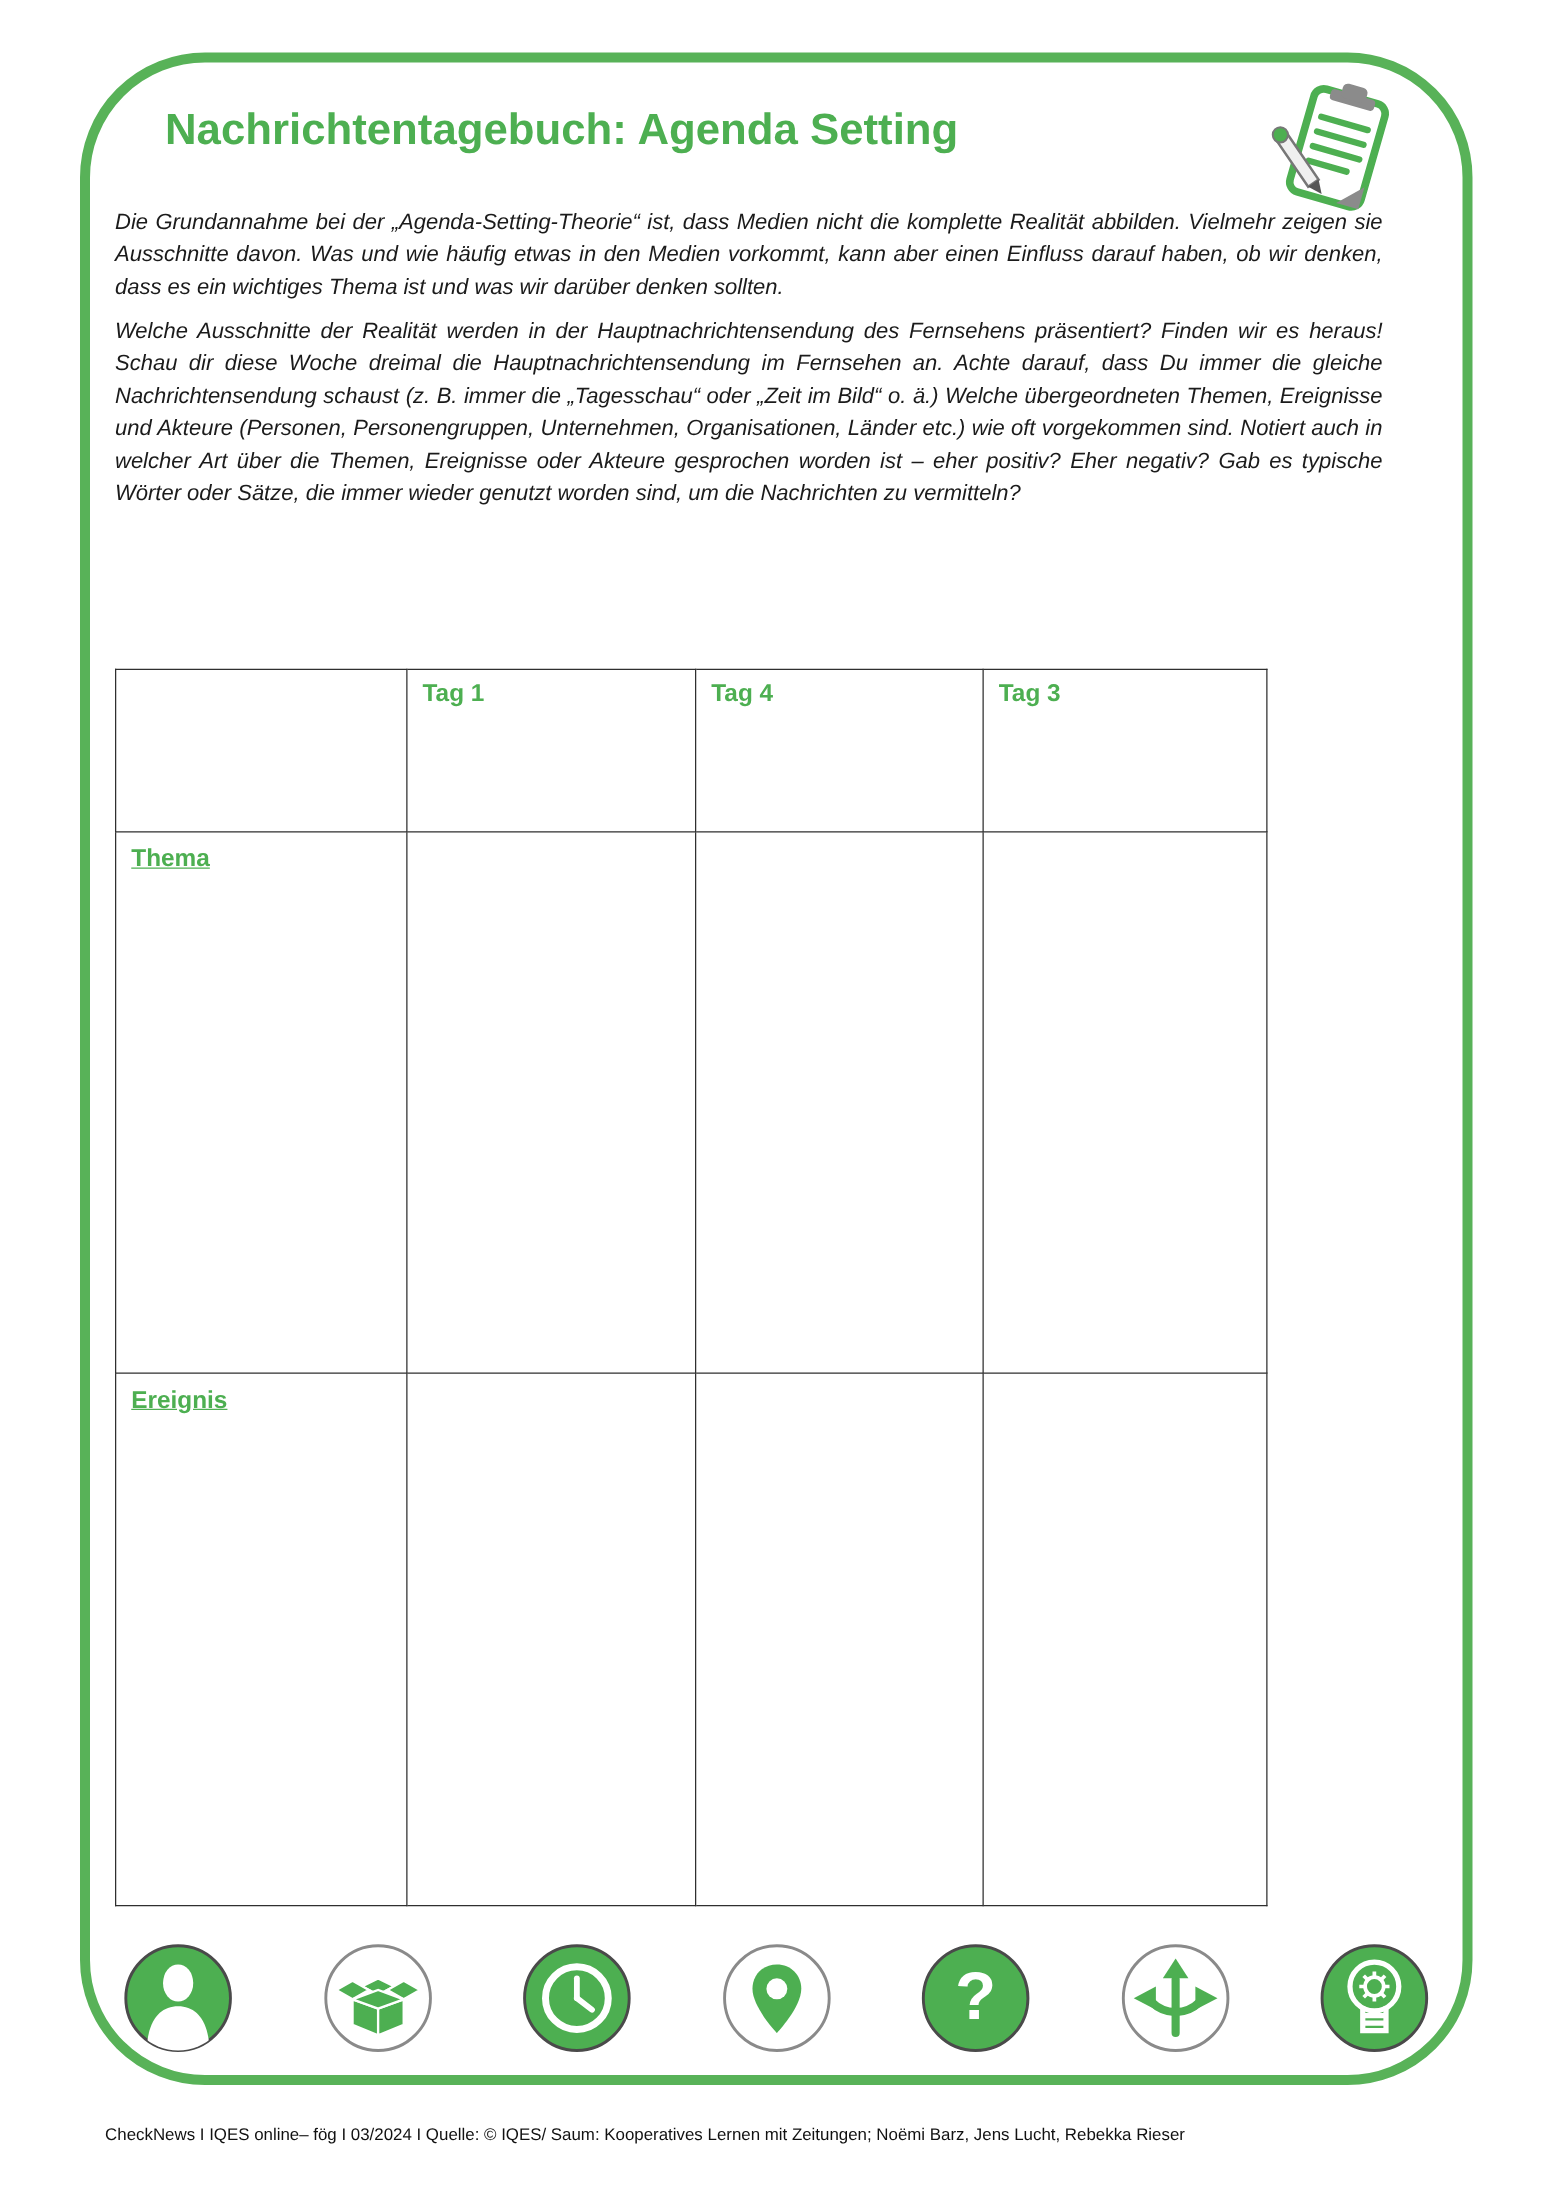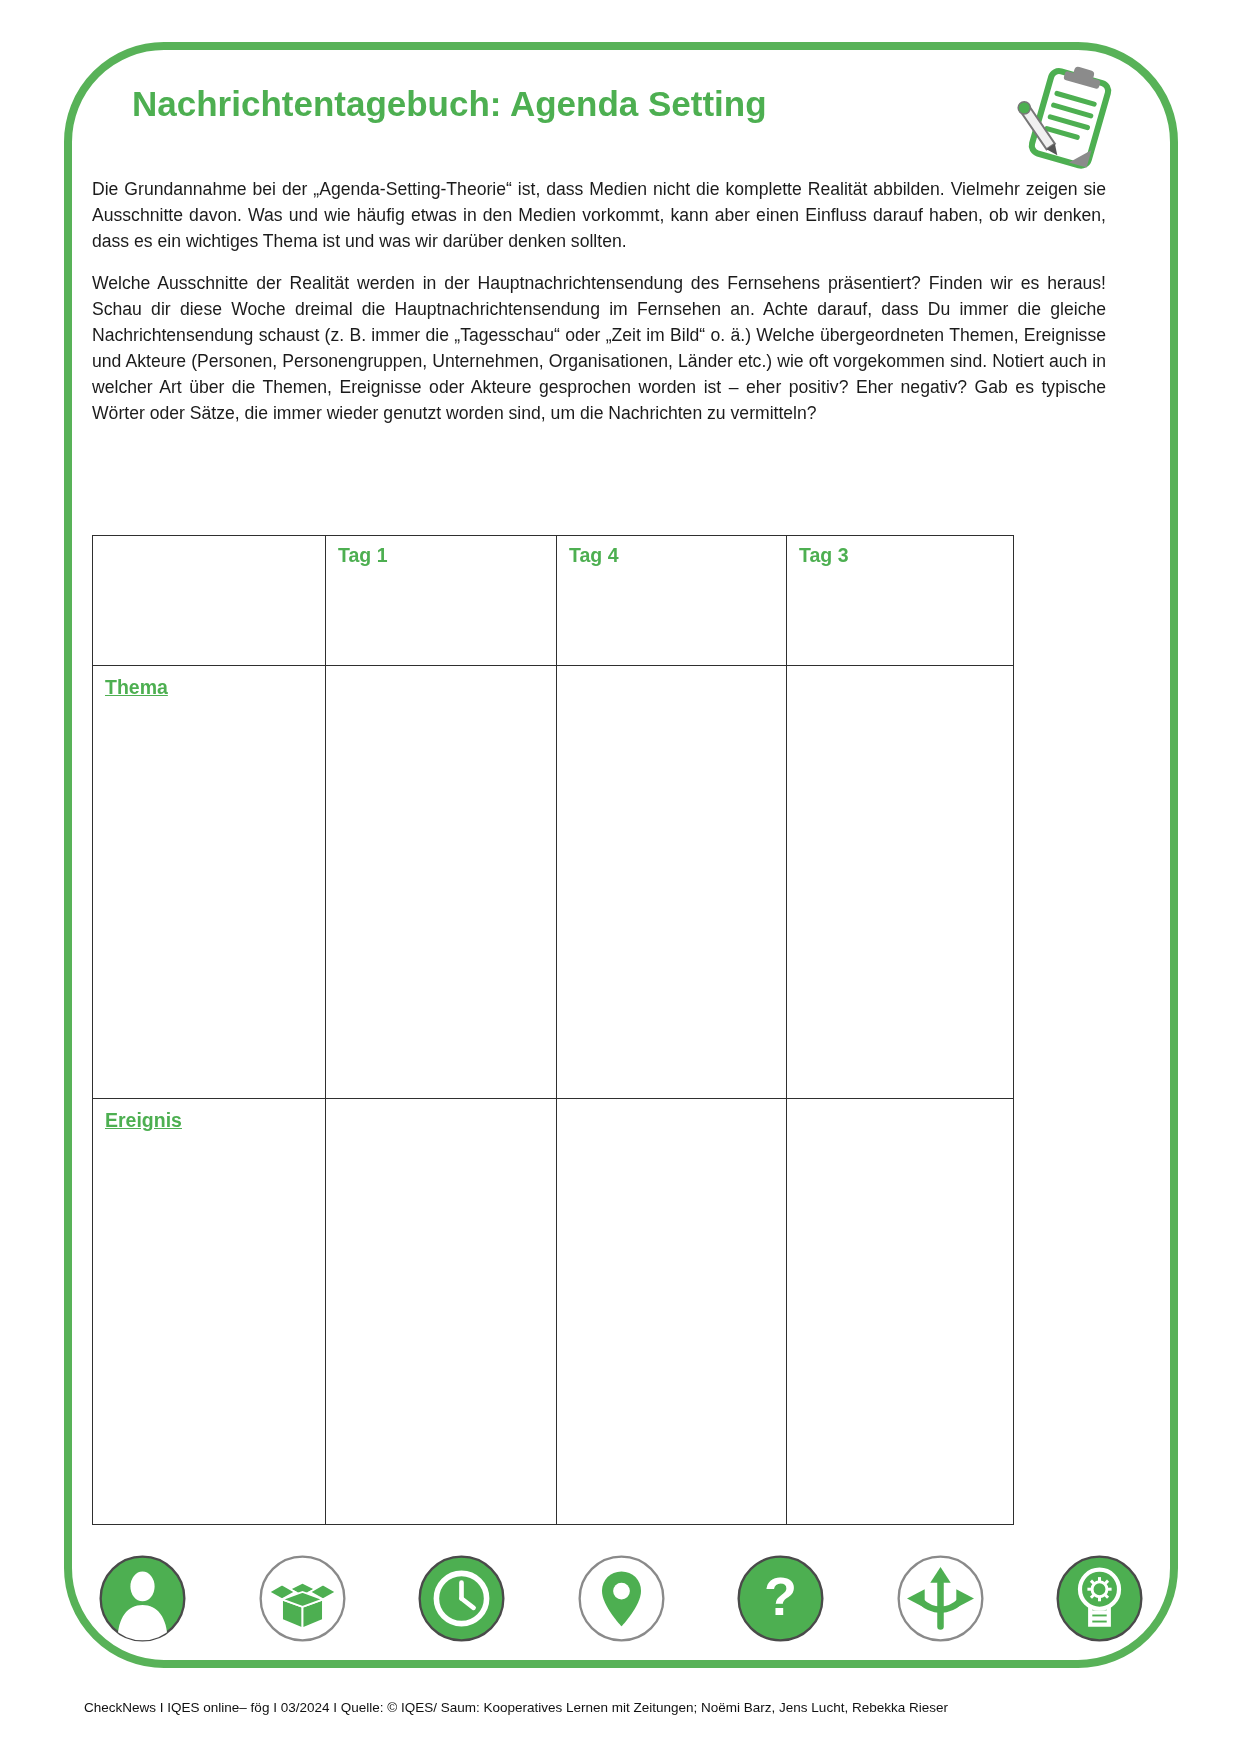--- a/index.html
+++ b/index.html
@@ -22,21 +22,21 @@
   }
   .title{
     position:absolute;left:92px;top:84px;width:860px;
     font-size:35px;font-weight:bold;color:var(--green);margin-left:40px;
   }
   .clipboard{position:absolute;left:1008px;top:54px;width:122px;height:124px;}
   .intro{
     position:absolute;left:92px;top:160px;width:1014px;
     font-size:17.6px;line-height:26px;text-align:justify;
   }
-  .intro p{margin:16px 0 9px 0;}
+  .intro p{margin:4px 0 9px 0;font-style:italic;}
   table.diary{
     position:absolute;left:92px;top:535px;width:921px;height:990px;
     border-collapse:collapse;table-layout:fixed;border-radius:15px;
   }
   table.diary th,table.diary td{
     border:1.6px solid var(--tborder);
     vertical-align:top;text-align:left;
     padding:8px 12px;
   }
   tr.hrow{height:70px;}

